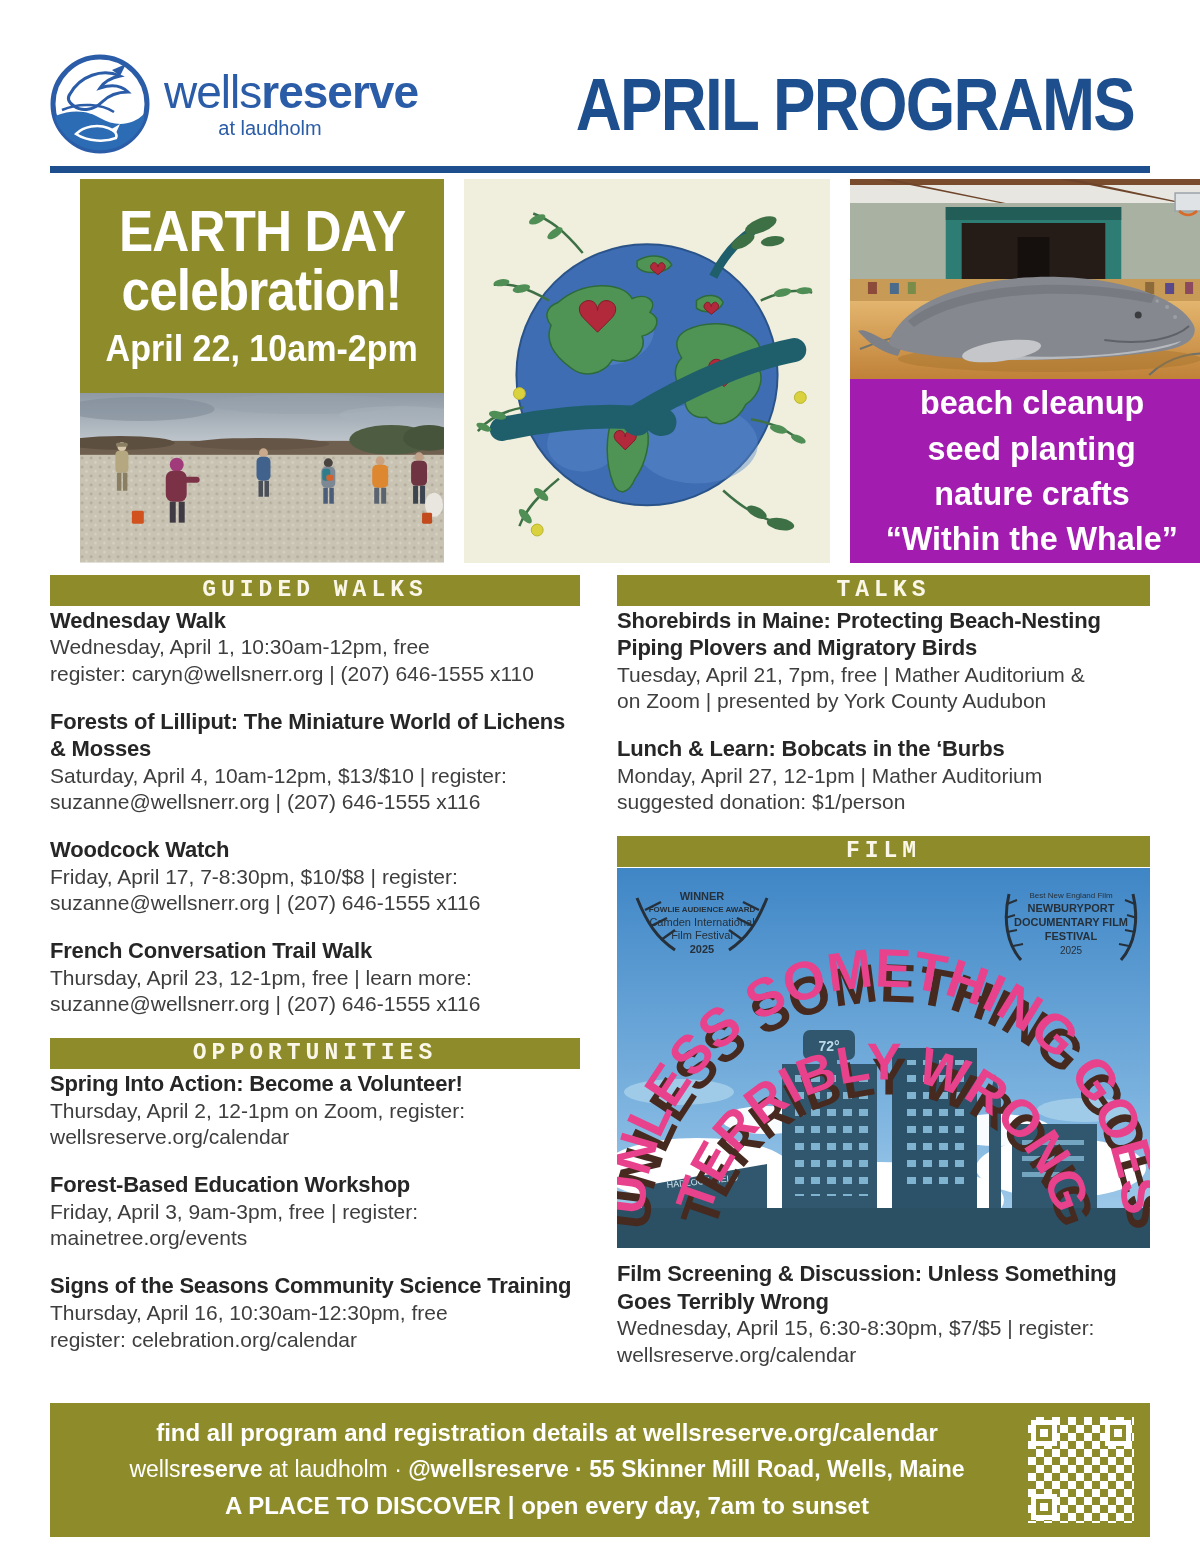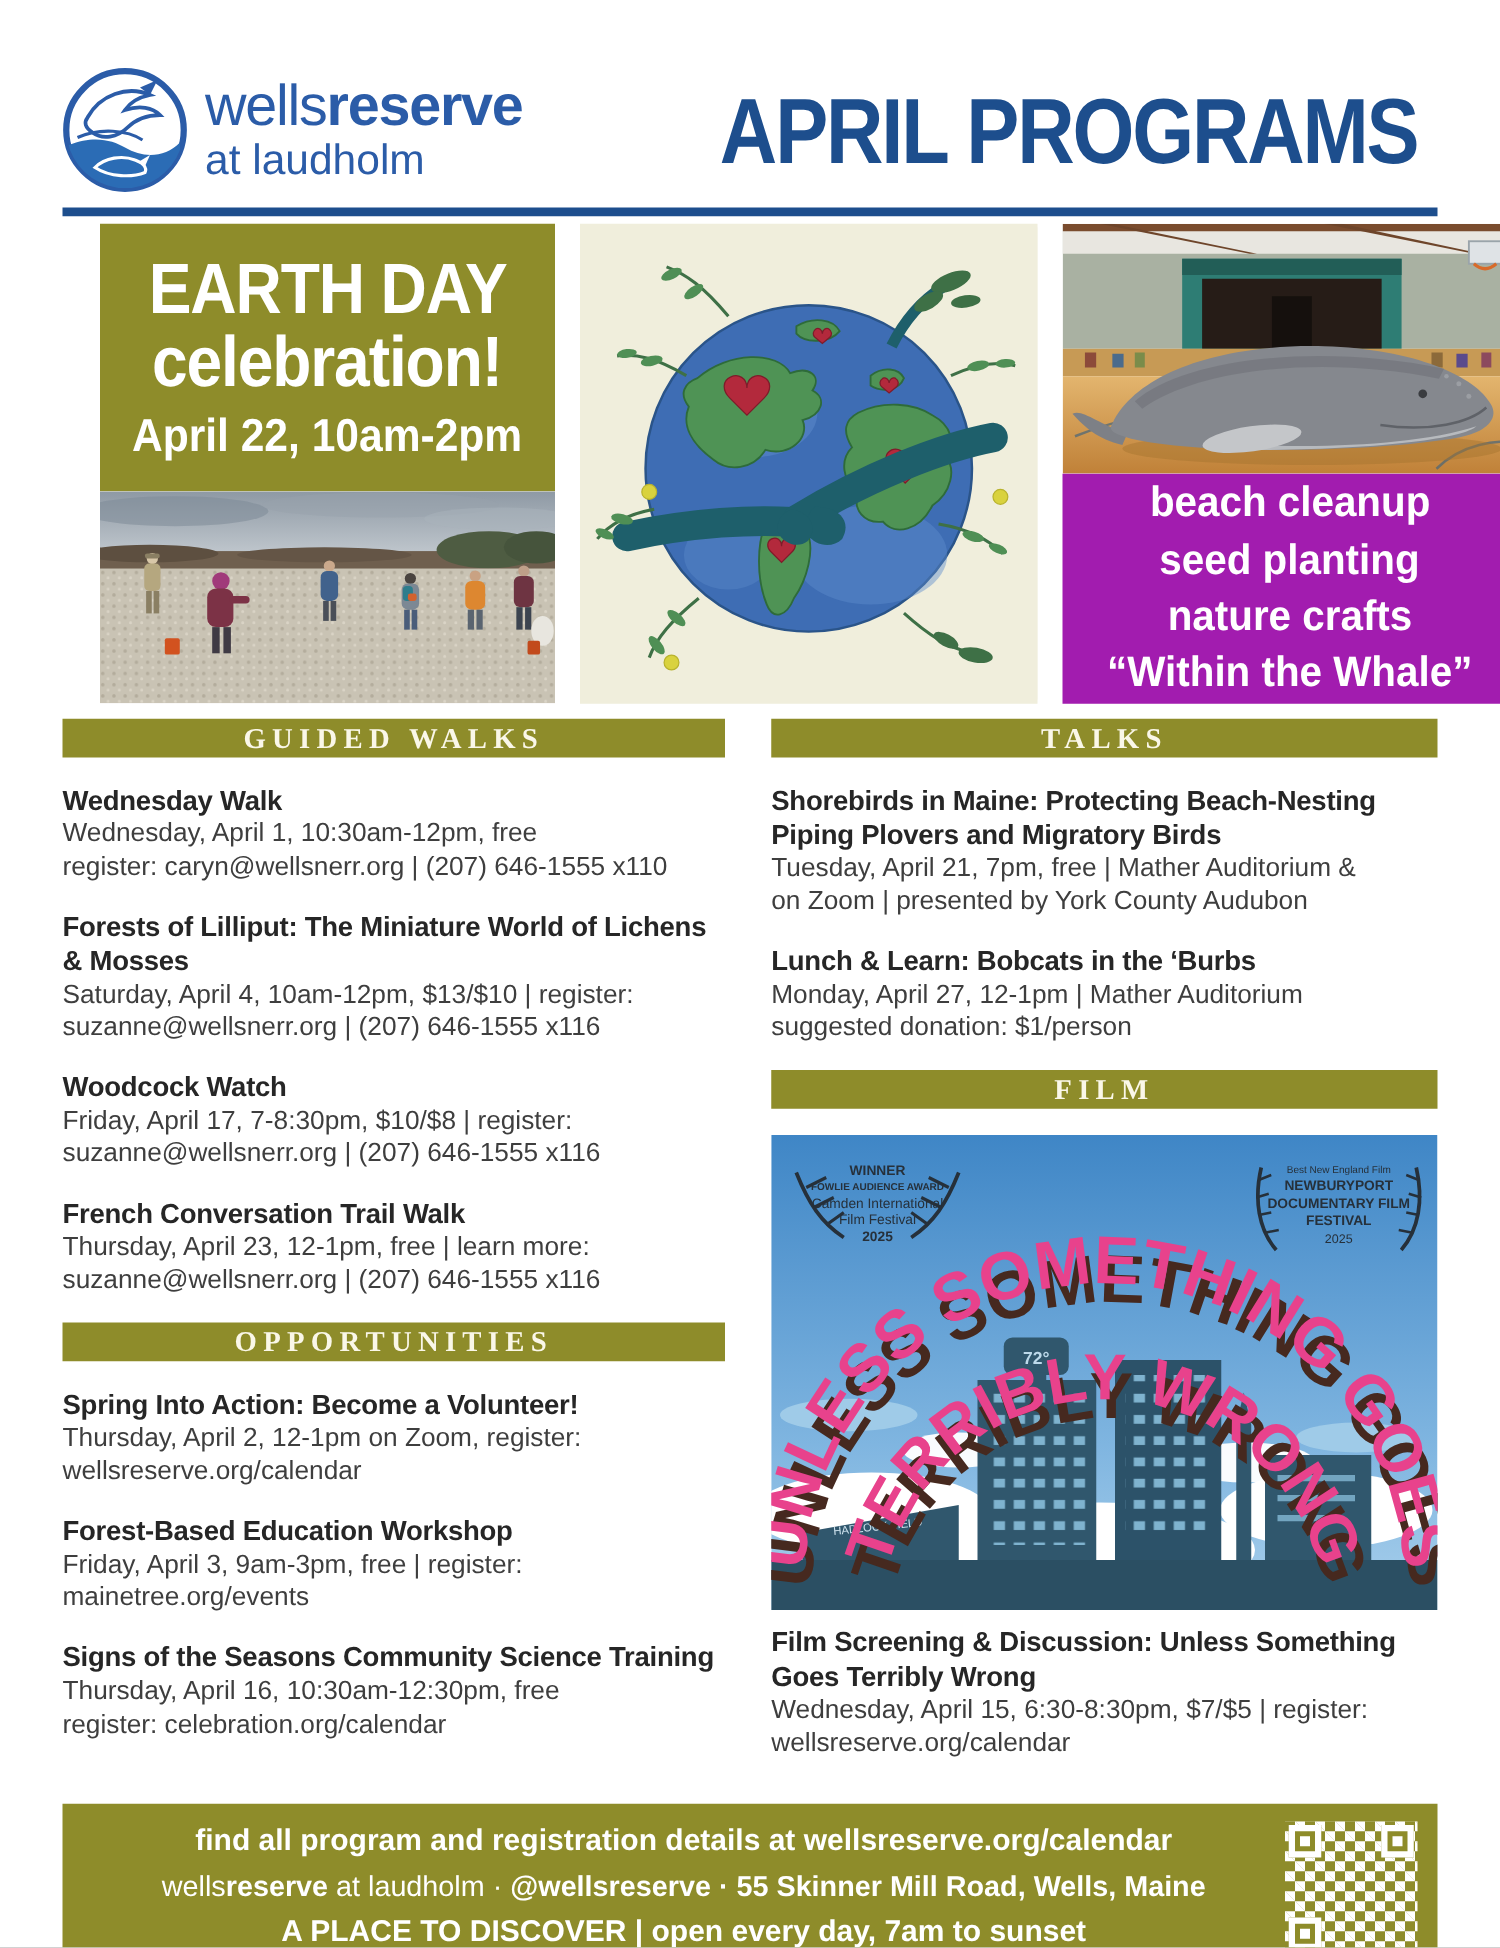--- a/index.html
+++ b/index.html
@@ -7,21 +7,21 @@
   .page { width:1200px; height:1558px; background:#fff; position:relative; margin:0 auto; overflow:hidden; }
 
   
   .masthead { display:flex; align-items:center; padding:50px 66px 0 50px; height:158px; }
   .logo-block { display:flex; align-items:center; }
   .logo-icon { width:100px; height:100px; flex:0 0 auto; }
   .logo-text { margin-left:14px; color:#2B5CA8; }
   .brand-line { font-size:46px; letter-spacing:-1px; line-height:1; }
   .brand-light { font-weight:400; }
   .brand-bold { font-weight:700; }
-  .brand-tagline { font-size:34px; font-weight:400; text-align:left; padding-right:42px; margin-top:2px; }
+  .brand-tagline { font-size:20px; font-weight:400; text-align:center; padding-right:42px; margin-top:2px; }
   .flyer-title { margin-left:auto; font-size:74px; font-weight:700; color:#1D4E8D; letter-spacing:-2px;
                  transform:scaleX(0.86); transform-origin:right center; white-space:nowrap; }
   .rule { height:7px; background:#1D4E8D; margin:8px 50px 0 50px; }
 
   
   .hero { margin:6px 50px 0 50px; display:grid; grid-template-columns:364px 366px 364px; gap:20px; height:382px;padding-left:30px; }
   .hero-left, .hero-right { display:flex; flex-direction:column; }
   .earthday { background:#8E8C2A; height:214px; color:#fff; display:flex; flex-direction:column;
               justify-content:center; align-items:center; text-align:center; }
   .ed-big { font-weight:700; font-size:57px; line-height:1.04; letter-spacing:-1px;
@@ -31,22 +31,22 @@
   .beach-photo svg, .whale-photo svg, .hero-mid svg, .poster svg { display:block; width:100%; height:100%; }
   .hero-mid { background:#F0EEDC; }
   .whale-photo { height:200px; flex:0 0 auto; }
   .teal-box { flex:1; background:#a21caf; color:#fff; display:flex; flex-direction:column;
               justify-content:center; align-items:center; text-align:center; }
   .teal-line { font-weight:700; font-size:34px; line-height:1.33; transform:scaleX(0.95); white-space:nowrap; }
 
   
   .columns { margin:14px 50px 0 50px; display:grid; grid-template-columns:530px 533px; gap:37px; align-items:start; }
   .section-bar { background:#8E8C2A; color:#FAF7E8; text-align:center; height:31px; line-height:31px;
-                 font-family:Liberation Serif, serif; font-weight:700; font-size:23px; letter-spacing:5px;
-                 margin-bottom:21px; }
+                 font-family:Liberation Mono, monospace; font-weight:700; font-size:23px; letter-spacing:5px;
+                 margin-bottom:1px; }
   .section-bar.later { margin-top:6px; }
   .event { margin-bottom:20px; }
   .event-title { font-size:22px; font-weight:700; color:#262626; line-height:1.24; letter-spacing:-0.2px; }
   .event-line { font-size:21px; color:#3E3E3E; line-height:1.28; }
   .poster { height:380px; margin-bottom:12px; }
 
   
   .footer { margin:14px 50px 0 50px; background:#8E8C2A; height:134px; display:flex; align-items:center;
             padding:0 16px; }
   .footer-lines { flex:1; text-align:center; color:#fff; }

